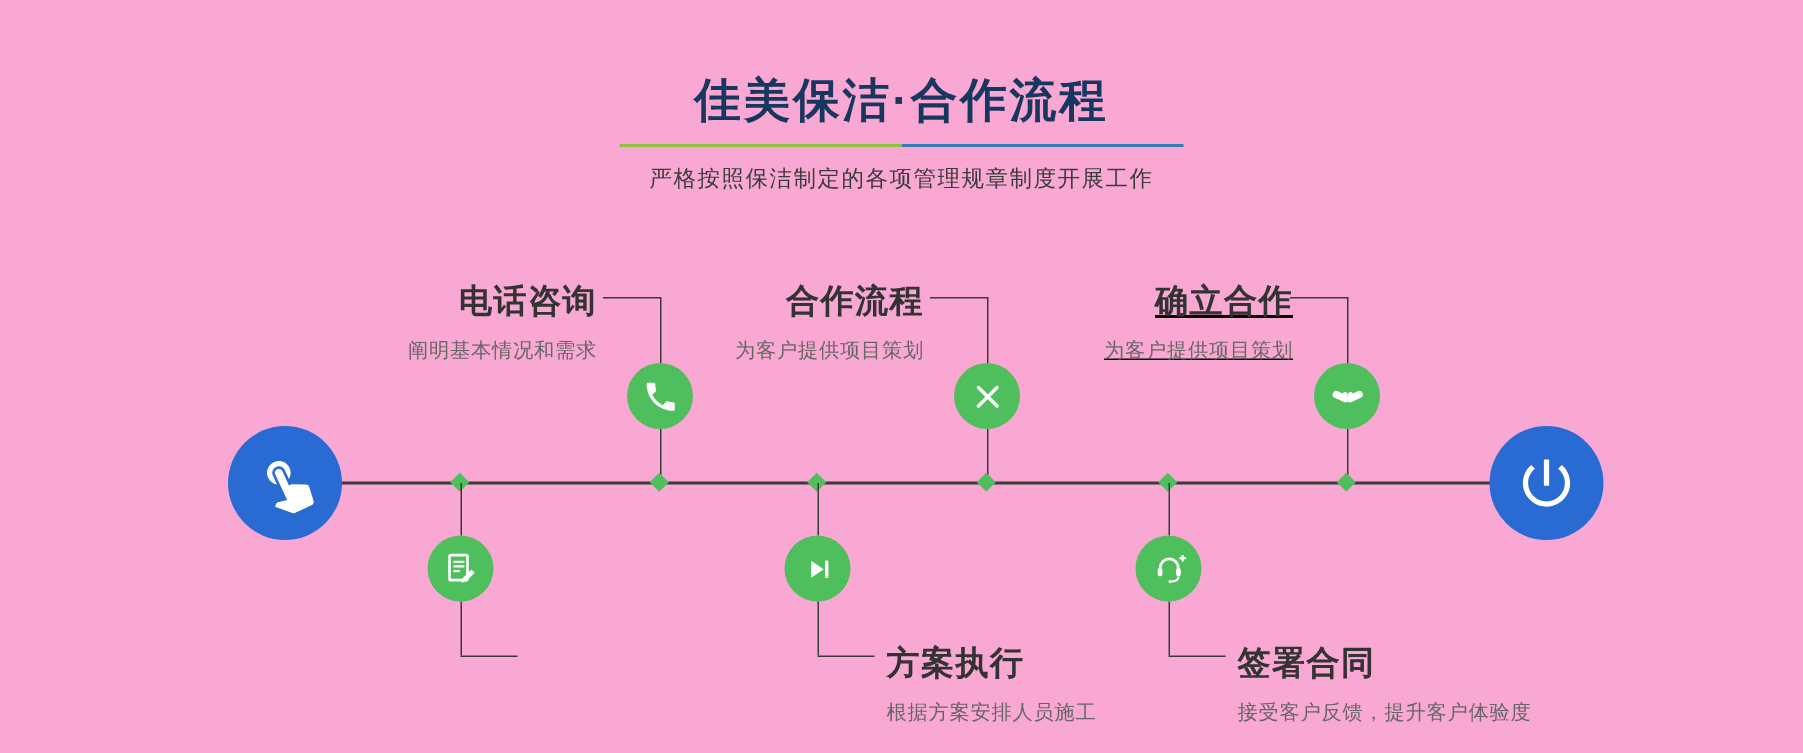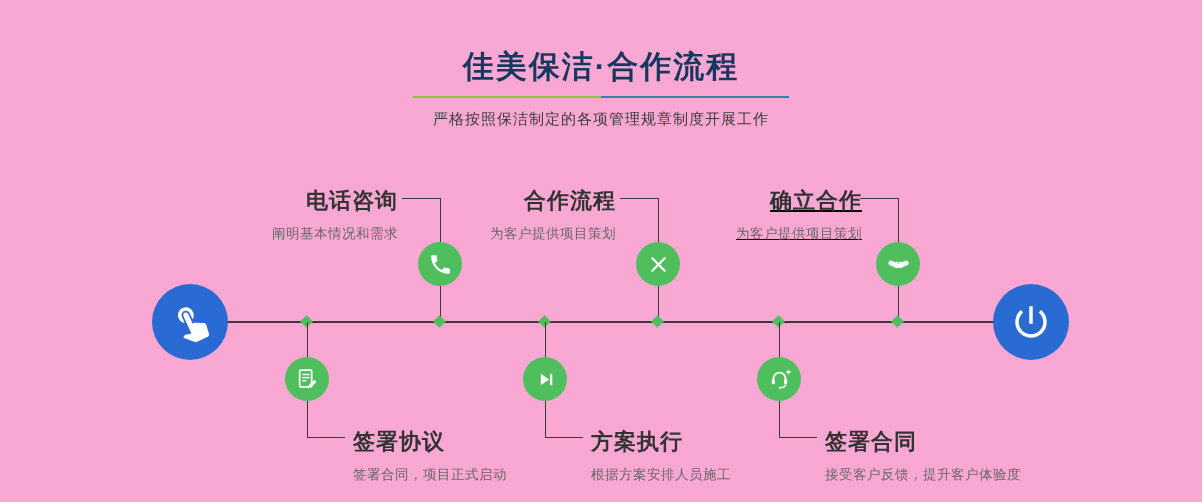--- a/index.html
+++ b/index.html
@@ -127,24 +127,20 @@
     <svg viewBox="0 0 24 24">
       <rect x="4.5" y="3" width="11.5" height="16" rx="1" fill="none" stroke="#ffffff" stroke-width="1.7"></rect>
       <line x1="7" y1="7.2" x2="14" y2="7.2" stroke="#ffffff" stroke-width="1.4"></line>
       <line x1="7" y1="10.2" x2="14" y2="10.2" stroke="#ffffff" stroke-width="1.4"></line>
       <line x1="7" y1="13.2" x2="11" y2="13.2" stroke="#ffffff" stroke-width="1.4"></line>
       <path d="M12.2 20.6l1-3.1 5.3-5.3 2.1 2.1-5.3 5.3z" fill="#ffffff"></path>
     </svg>
   </div>
   <div class="line v" style="left:307px;top:401px;height:36px;"></div>
   <div class="line h" style="left:307px;top:437px;width:38px;"></div>
-  <div class="step-label bottom" style="left:353px;">
-    <div class="step-title">签署协议</div>
-    <div class="step-desc">签署合同，项目正式启动</div>
-  </div>
 
   <div class="diamond" style="left:540px;top:317px;"></div>
   <div class="line v" style="left:545px;top:322px;height:35px;"></div>
   <div class="node" style="left:523px;top:357px;">
     <svg viewBox="0 0 24 24">
       <g fill="#ffffff">
         <polygon points="7.5,6.5 15.5,12 7.5,17.5"></polygon>
         <rect x="16.3" y="6.5" width="2.2" height="11"></rect>
       </g>
     </svg>

